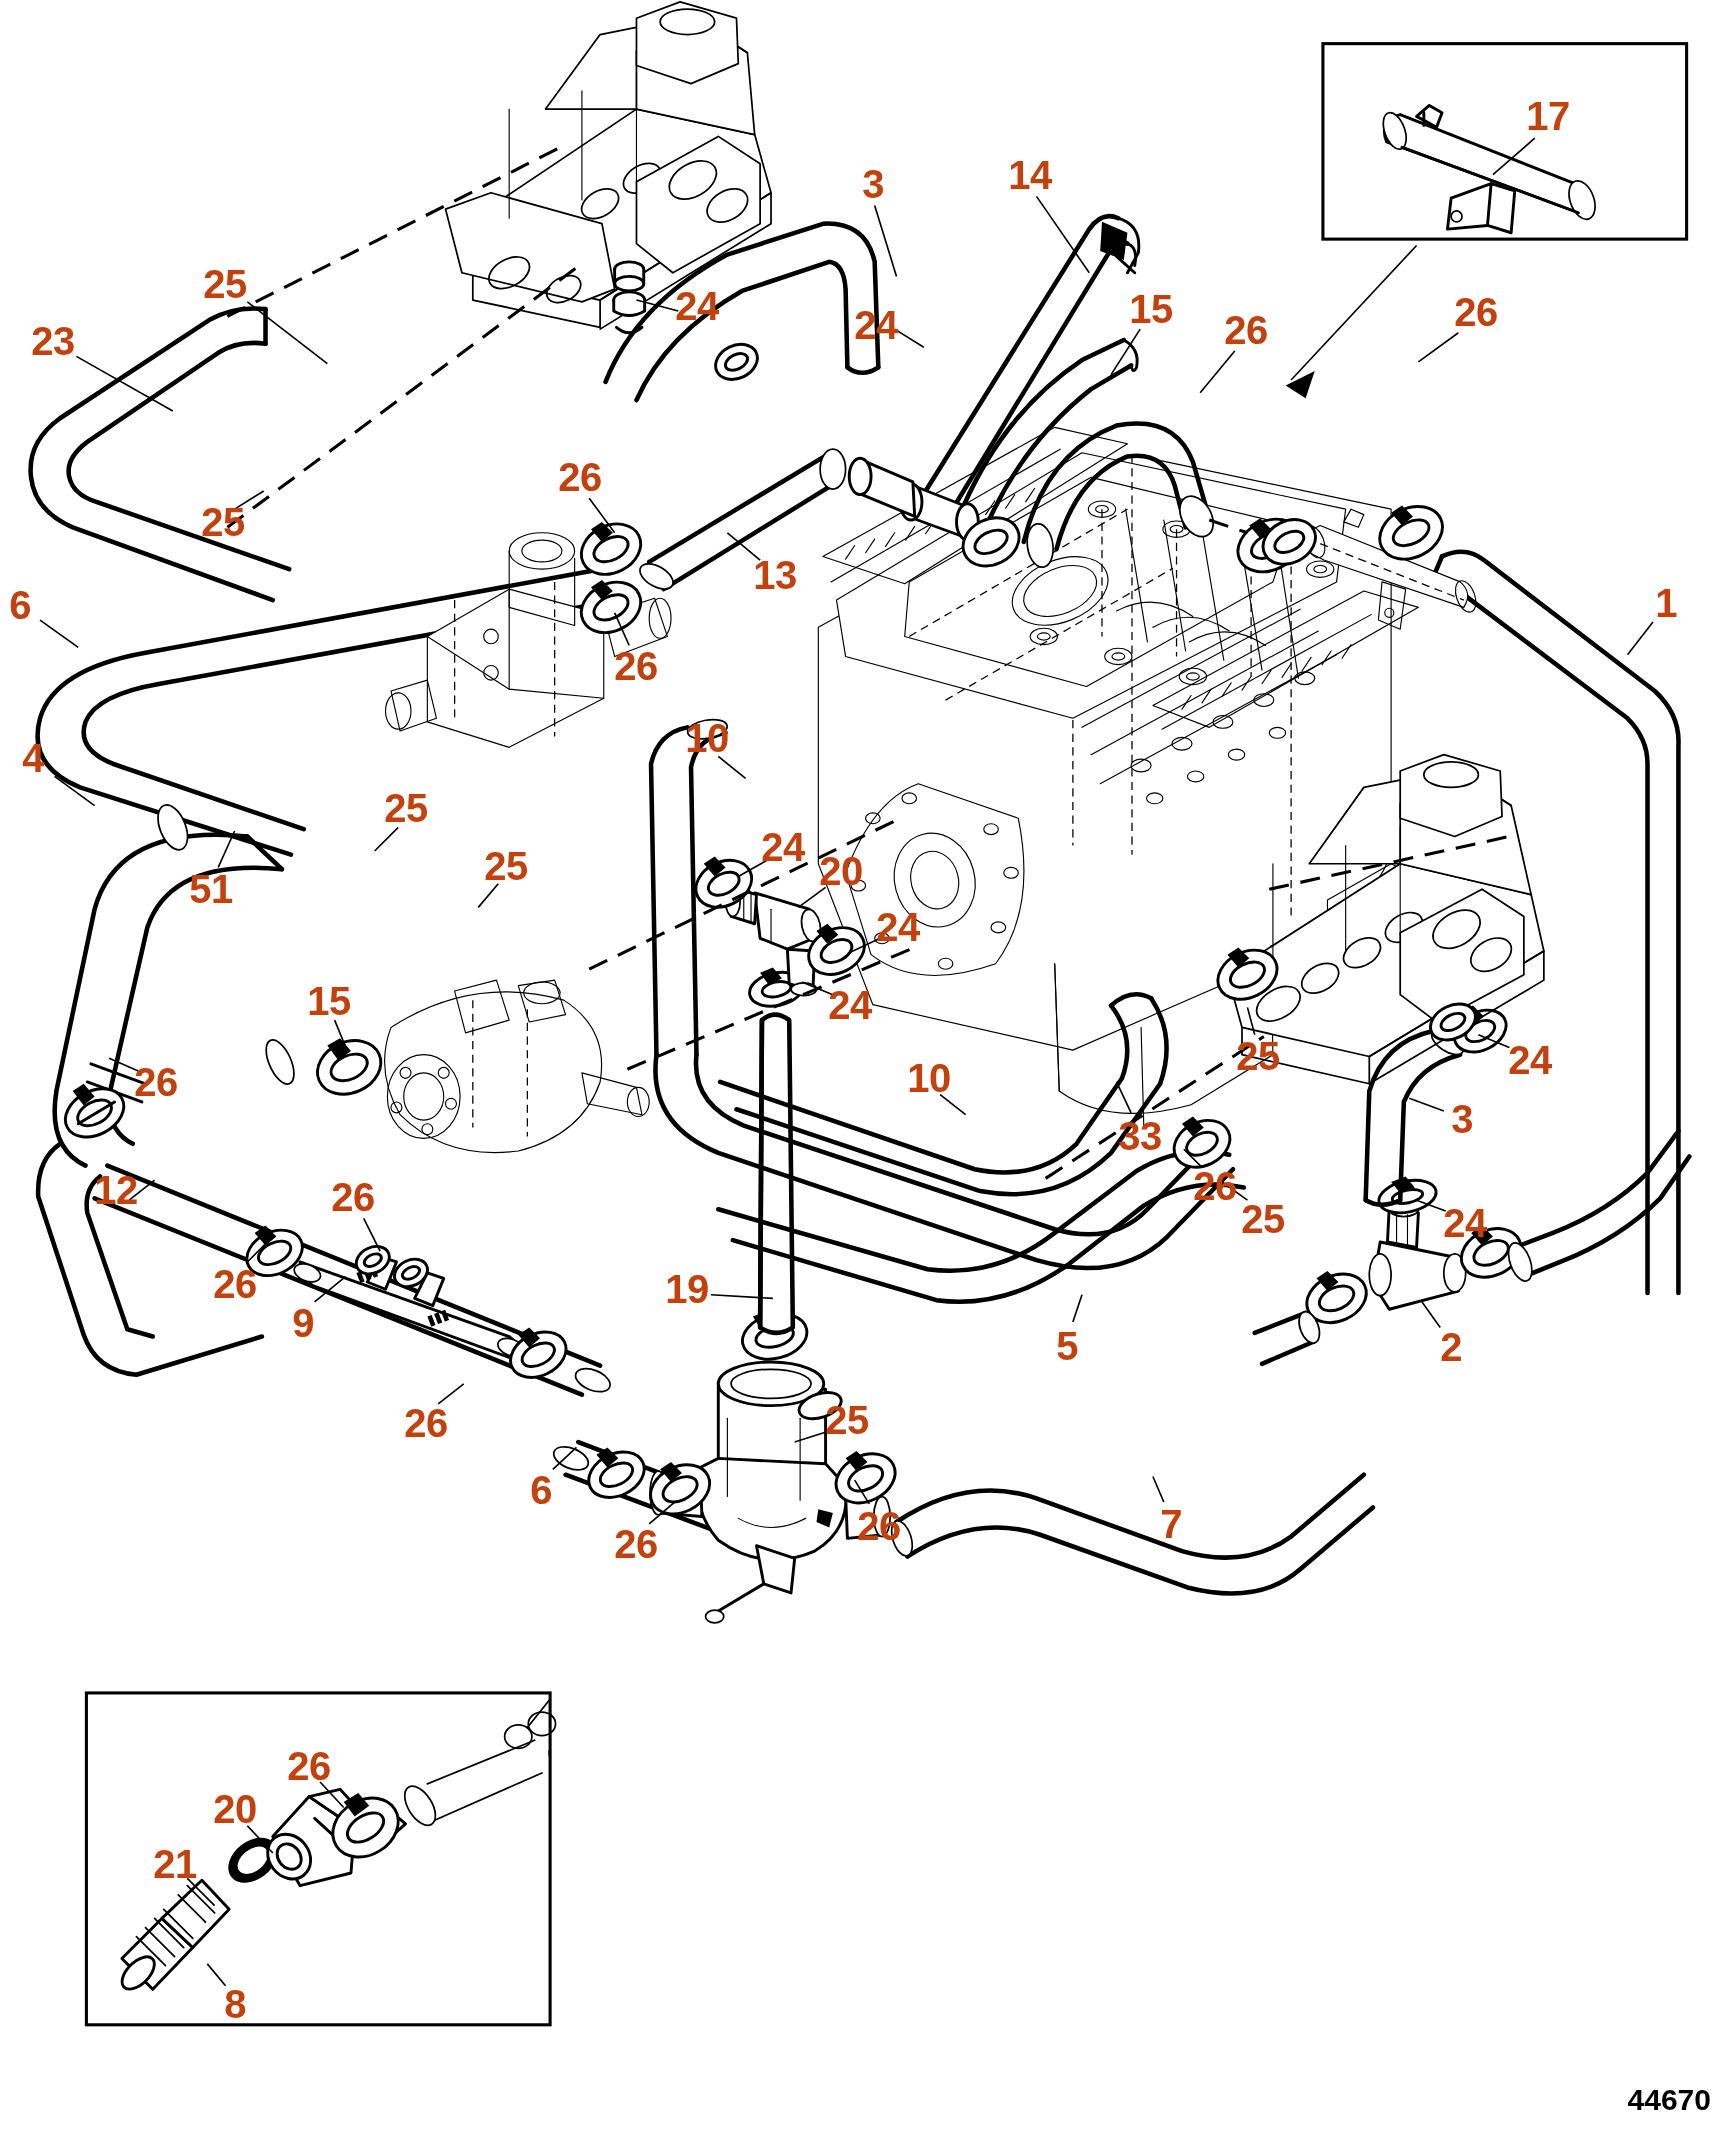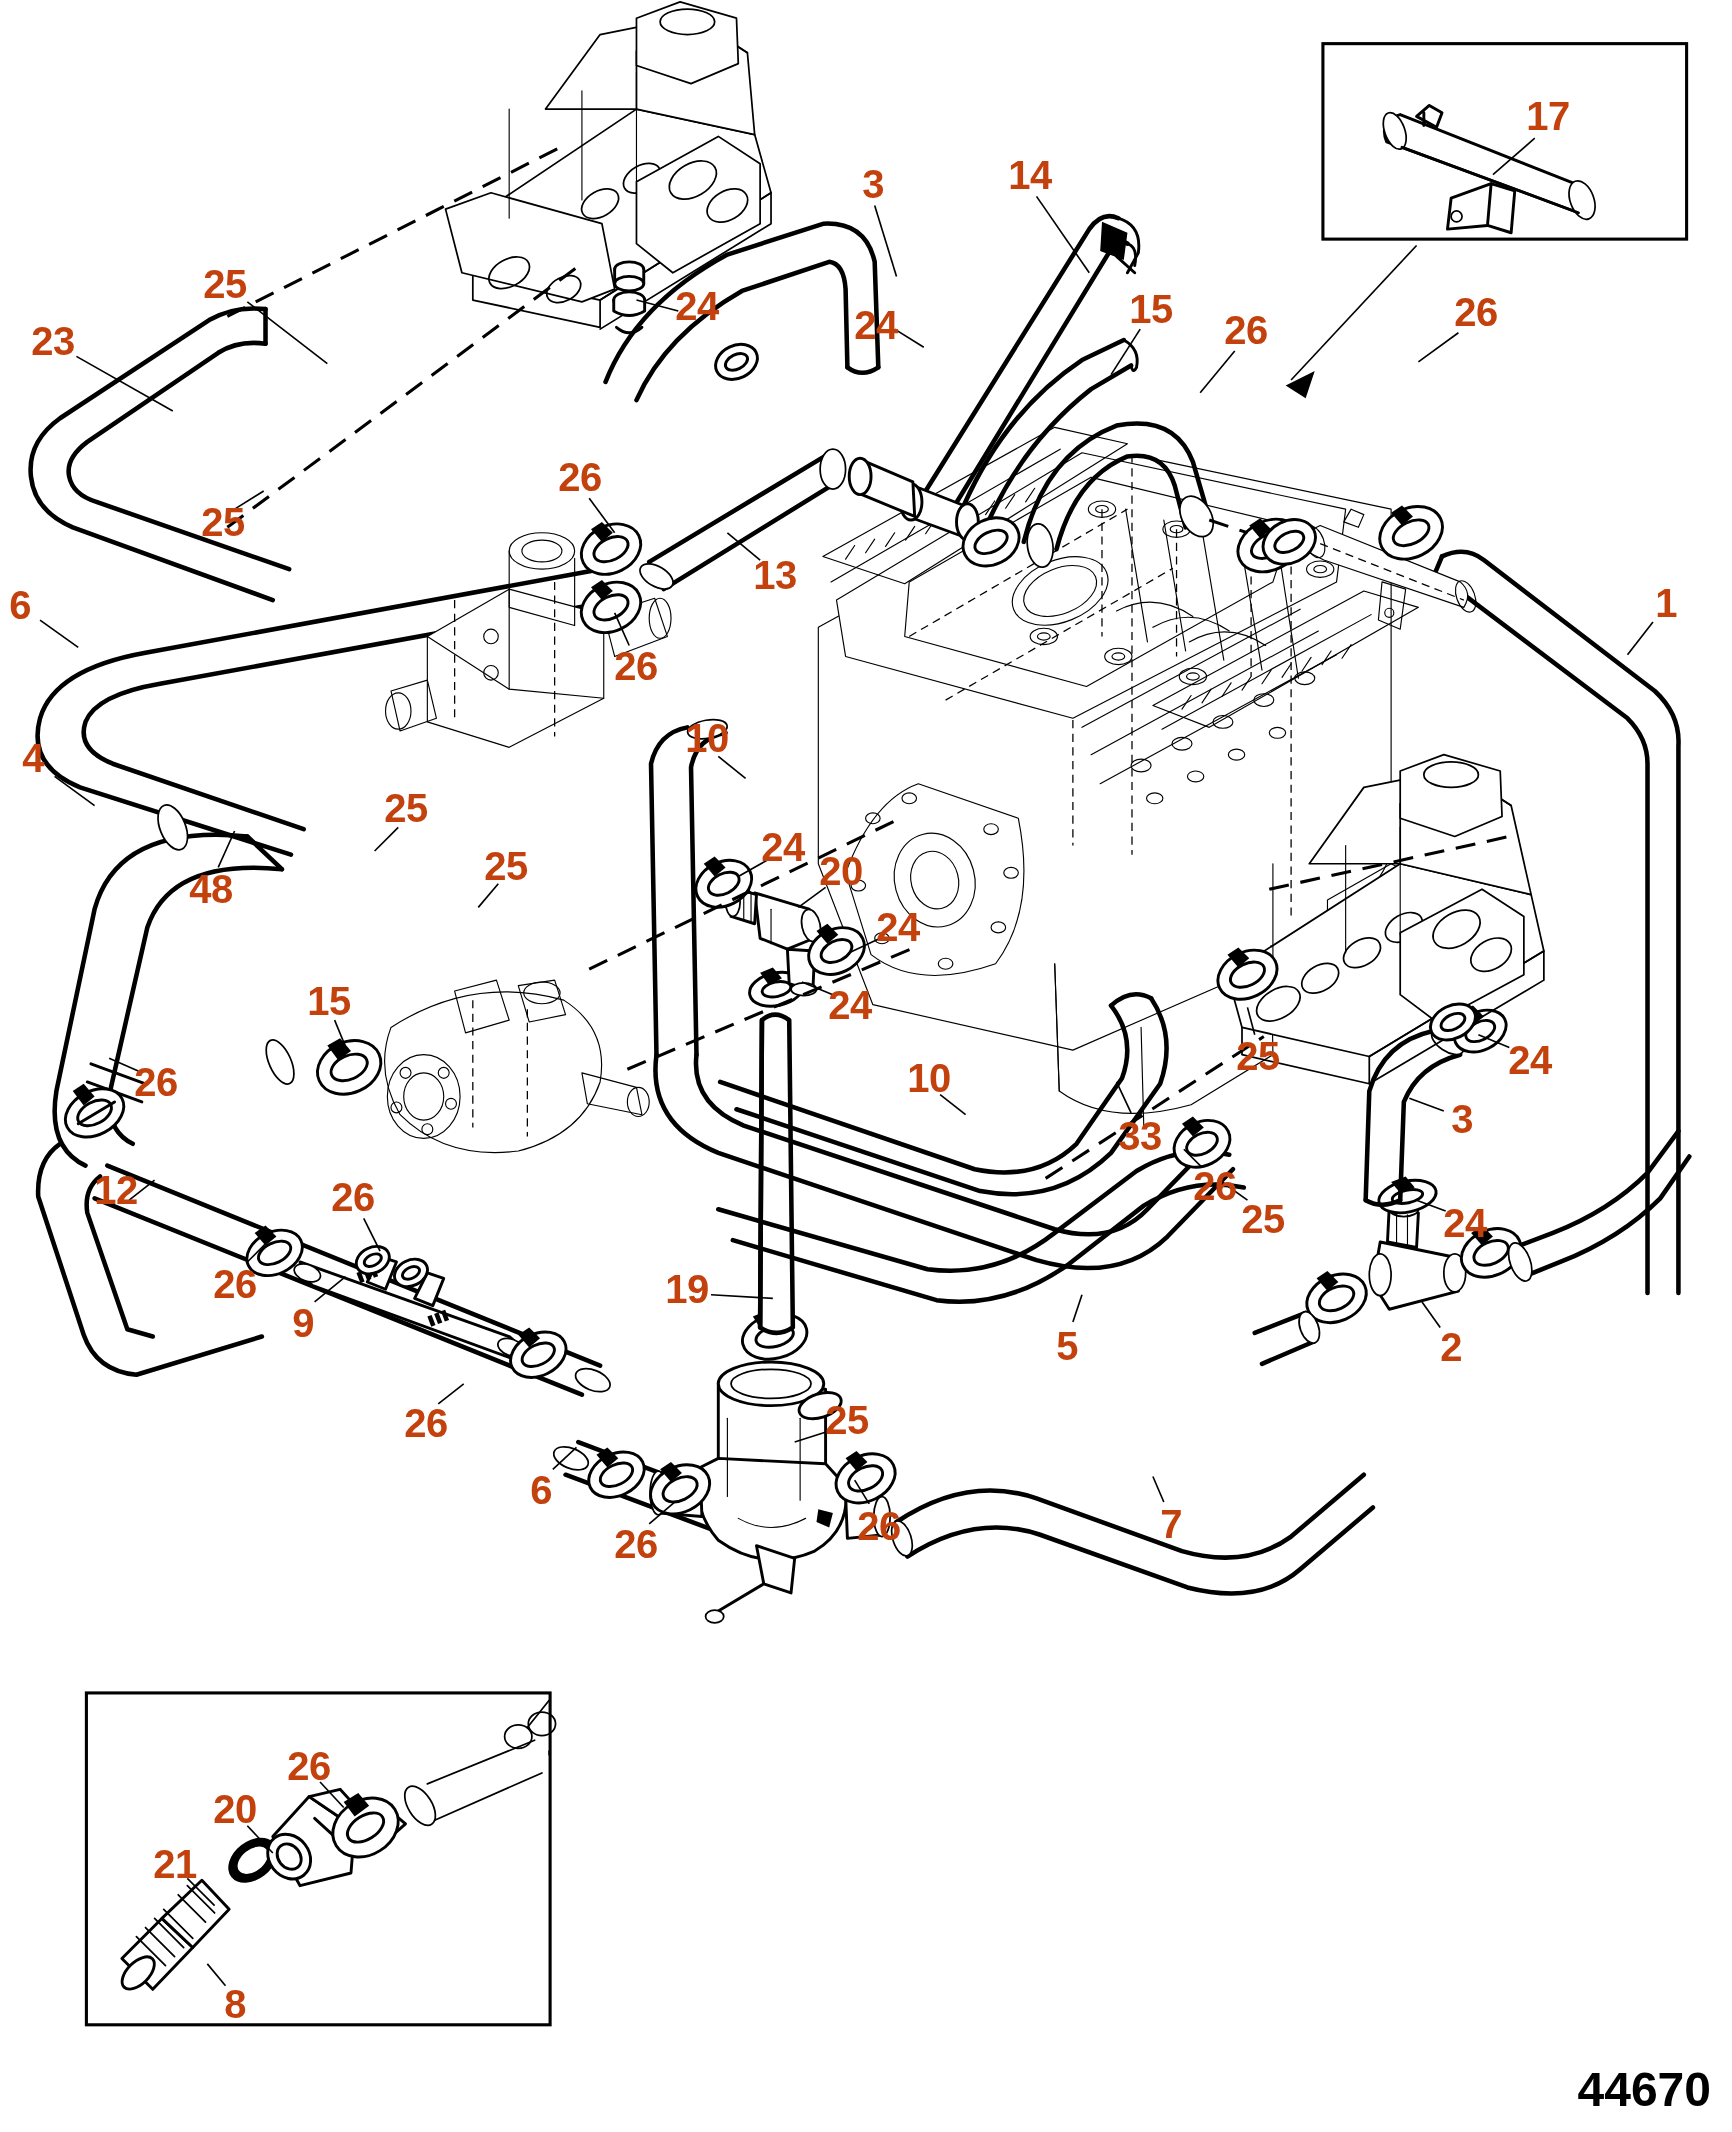--- a/index.html
+++ b/index.html
@@ -30,21 +30,21 @@
     color:#c2410c;
     letter-spacing:-0.5px;
     white-space:nowrap;
     transform:translate(-50%,-50%);
     user-select:none;
   }
   .drawing-no{
     position:absolute;
     font-family:"Liberation Sans", sans-serif;
     font-weight:700;
-    font-size:48px;
+    font-size:30px;
     color:#000;
     right:22px;
     bottom:16.4px;
     letter-spacing:0px;
   }
 </style>
 </head>
 <body>
 
 <div id="sheet">
@@ -814,21 +814,21 @@
   <div class="callout" style="left:1476px;top:312px">26</div>
   <div class="callout" style="left:223px;top:522px">25</div>
   <div class="callout" style="left:580px;top:477px">26</div>
   <div class="callout" style="left:775px;top:575px">13</div>
   <div class="callout" style="left:636px;top:666px">26</div>
   <div class="callout" style="left:20px;top:605px">6</div>
   <div class="callout" style="left:1666px;top:603px">1</div>
   <div class="callout" style="left:707px;top:738px">10</div>
   <div class="callout" style="left:33px;top:758px">4</div>
   <div class="callout" style="left:406px;top:808px">25</div>
-  <div class="callout" style="left:211px;top:889px">48</div>
+  <div class="callout" style="left:211px;top:889px">51</div>
   <div class="callout" style="left:506px;top:866px">25</div>
   <div class="callout" style="left:783px;top:847px">24</div>
   <div class="callout" style="left:841px;top:871px">20</div>
   <div class="callout" style="left:898px;top:927px">24</div>
   <div class="callout" style="left:850px;top:1005px">24</div>
   <div class="callout" style="left:329px;top:1001px">15</div>
   <div class="callout" style="left:156px;top:1082px">26</div>
   <div class="callout" style="left:1258px;top:1056px">25</div>
   <div class="callout" style="left:1530px;top:1060px">24</div>
   <div class="callout" style="left:929px;top:1078px">10</div>

